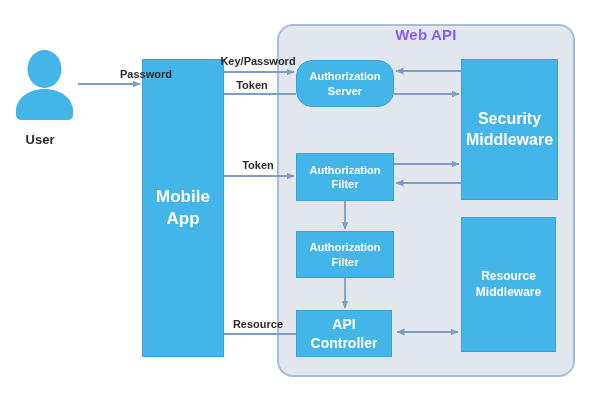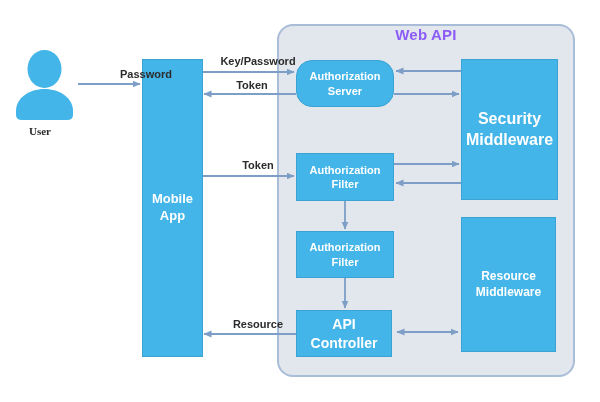--- a/index.html
+++ b/index.html
@@ -31,41 +31,41 @@
     letter-spacing:.2px;
   }
 
   .node{
     position:absolute;background:var(--node-fill);
     border:1px solid var(--node-border);box-sizing:border-box;
     display:flex;align-items:center;justify-content:center;
     text-align:center;color:var(--node-text);font-weight:bold;
     line-height:1.3;
   }
-  .node-mobile{left:142px;top:59px;width:61px;height:298px;font-size:13px;padding:0 6px;}
+  .node-mobile{left:142px;top:59px;width:82px;height:298px;font-size:17px;padding:0 6px;}
   .node-auth-server{left:296px;top:60px;width:98px;height:47px;font-size:11px;border-radius:16px;}
   .node-auth-filter-1{left:296px;top:153px;width:98px;height:48px;font-size:11px;}
   .node-auth-filter-2{left:296px;top:231px;width:98px;height:47px;font-size:11px;}
   .node-api-controller{left:296px;top:310px;width:96px;height:47px;font-size:14px;}
   .node-security-mw{left:461px;top:59px;width:97px;height:141px;font-size:16px;padding:0 10px;}
   .node-resource-mw{left:461px;top:217px;width:95px;height:135px;font-size:12px;padding:0 12px;}
 
   .edge-label{
     position:absolute;transform:translateX(-50%);
     font-size:11px;font-weight:bold;color:var(--label);white-space:nowrap;padding-left:34px;
   }
   .lbl-password{left:107px;top:68px;margin-left:22px;}
   .lbl-key-password{left:241px;top:55px;}
   .lbl-token-top{left:235px;top:79px;}
   .lbl-token-mid{left:241px;top:159px;}
   .lbl-resource{left:241px;top:318px;}
 
   .user-label{
-    position:absolute;left:40px;top:125px;transform:translateX(-50%);
-    font-size:11px;font-weight:bold;color:var(--label);font-family:Liberation Serif, serif;
+    position:absolute;left:40px;top:132px;transform:translateX(-50%);
+    font-size:13px;font-weight:bold;color:var(--label);
   }
   .user-icon{position:absolute;left:13px;top:50px;width:63px;height:71px;}
   .user-icon svg{display:block;width:100%;height:100%;}
   .user-icon .person{fill:var(--node-fill);}
 
   svg.edges{position:absolute;inset:0;width:600px;height:402px;pointer-events:none;}
   .edge-line{stroke:var(--arrow);stroke-width:1.8;fill:none;}
   .arrowhead{fill:var(--arrow);}
 </style>
 </head>

